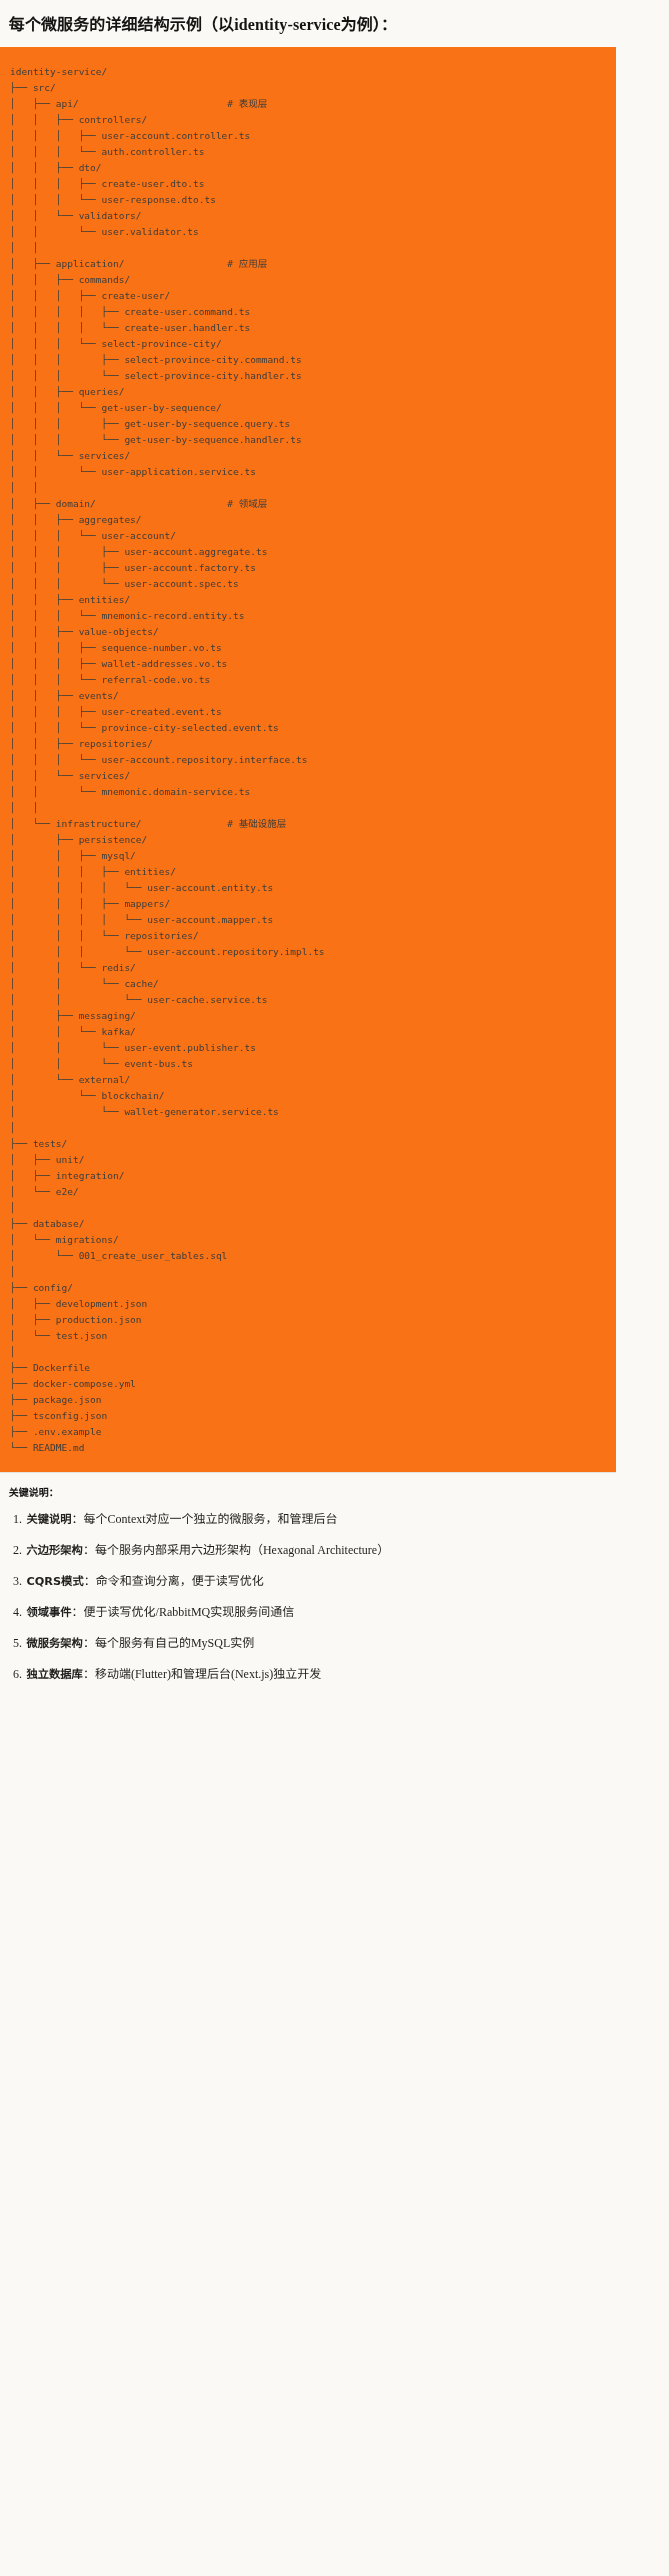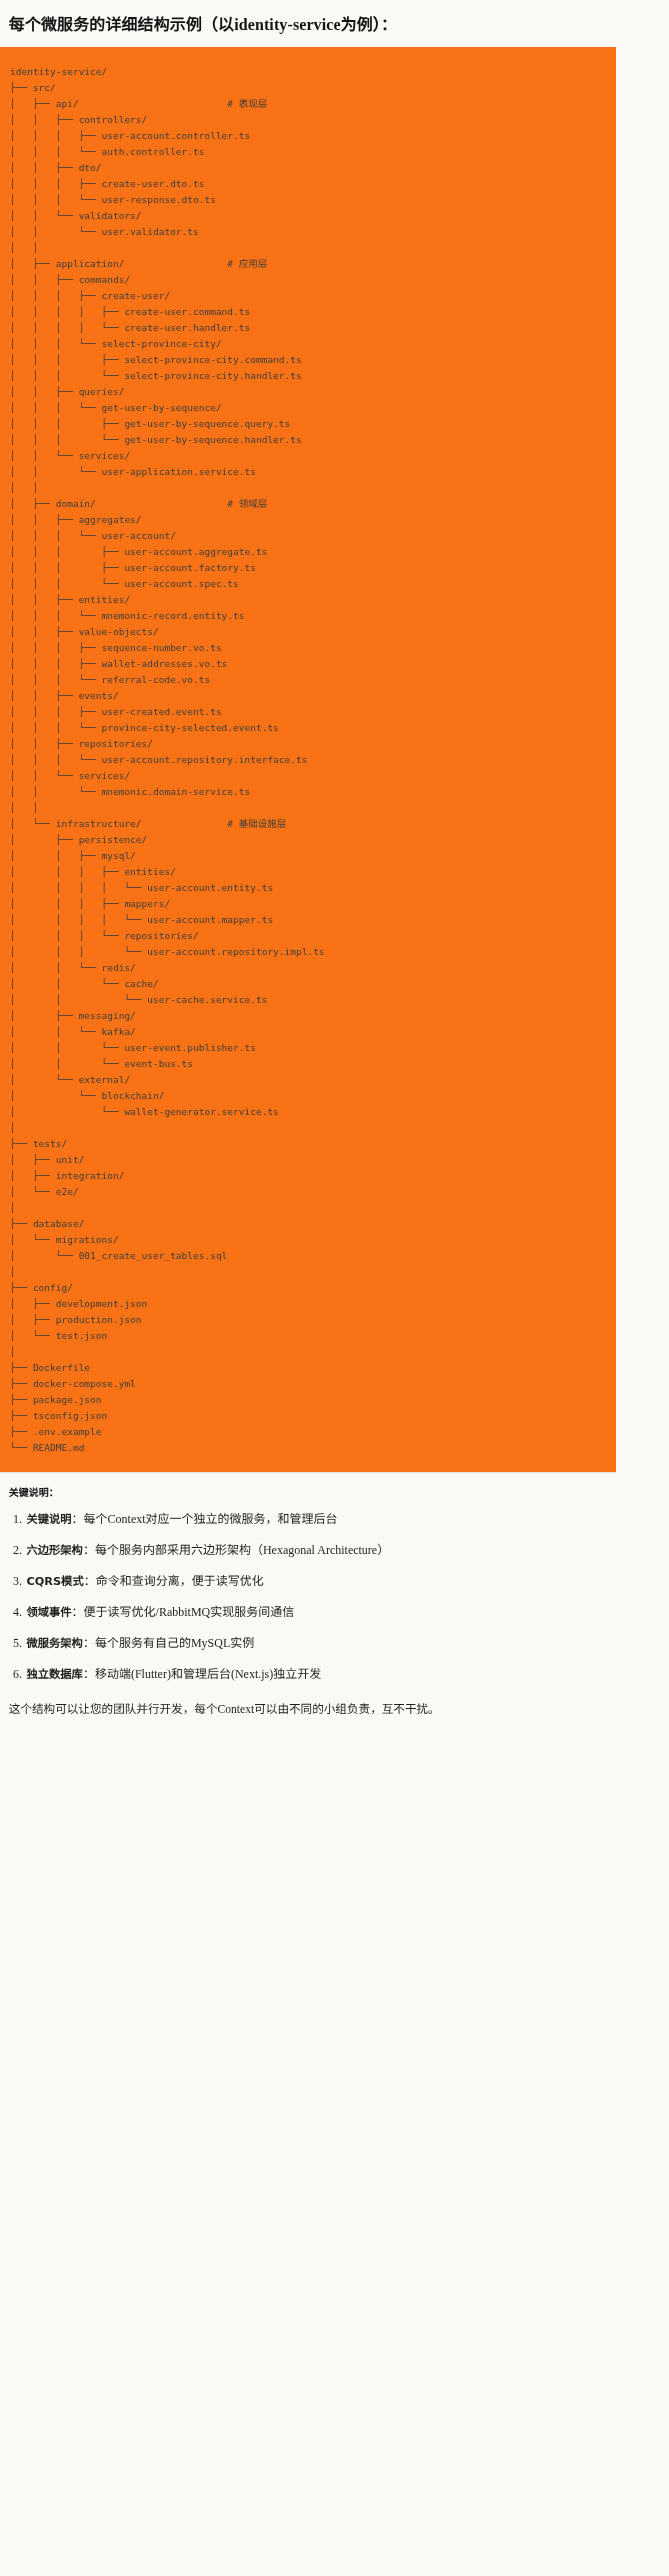--- a/index.html
+++ b/index.html
@@ -216,18 +216,15 @@
     <ol class="notes">
       <li><span class="note-term">关键说明</span><span class="note-text">：</span><span class="note-text">每个Context对应一个独立的微服务，和管理后台</span></li>
       <li><span class="note-term">六边形架构</span><span class="note-text">：</span><span class="note-text">每个服务内部采用六边形架构（Hexagonal Architecture）</span></li>
       <li><span class="note-term">CQRS模式</span><span class="note-text">：</span><span class="note-text">命令和查询分离，便于读写优化</span></li>
       <li><span class="note-term">领域事件</span><span class="note-text">：</span><span class="note-text">便于读写优化/RabbitMQ实现服务间通信</span></li>
       <li><span class="note-term">微服务架构</span><span class="note-text">：</span><span class="note-text">每个服务有自己的MySQL实例</span></li>
       <li><span class="note-term">独立数据库</span><span class="note-text">：</span><span class="note-text">移动端(Flutter)和管理后台(Next.js)独立开发</span></li>
     </ol>
   </div>
 
-  <div class="footer-block">
-    <p class="footer-line">这个结构可以让您的团队并行开发，每个Context可以由不同的小组负责，互不干扰。</p>
-  </div>
 
 </div>
 
 
 </body></html>

